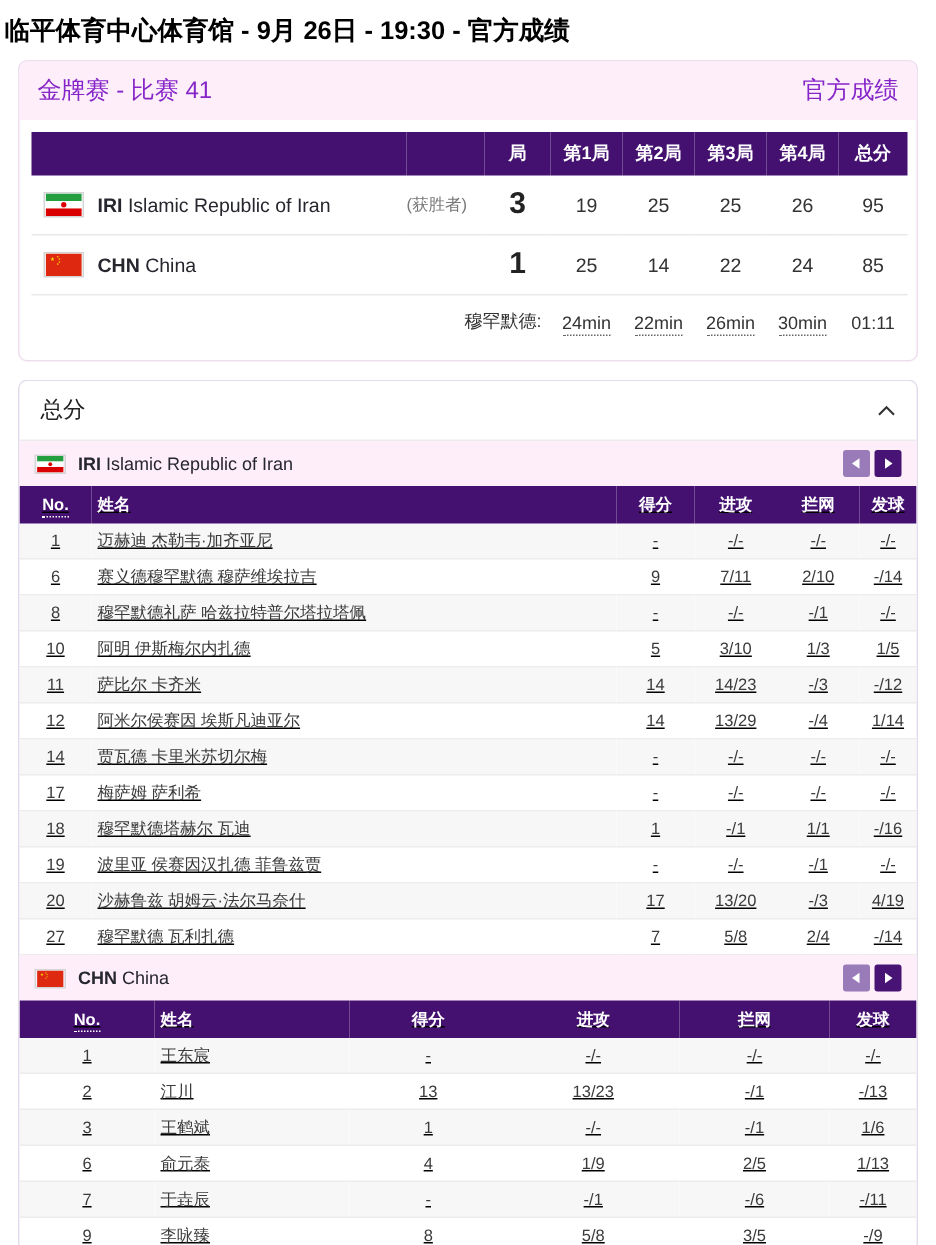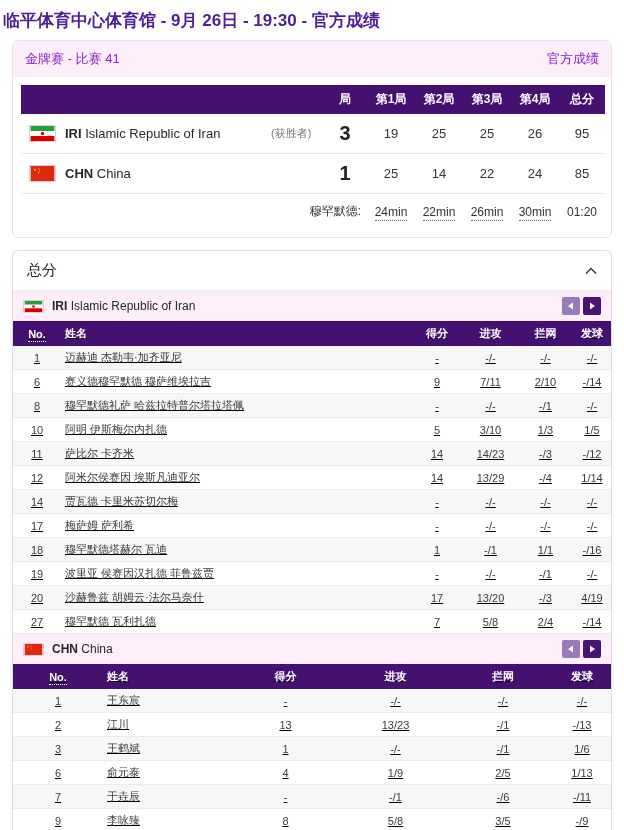--- a/index.html
+++ b/index.html
@@ -1,24 +1,24 @@
 <!DOCTYPE html>
 <html><head>
 <meta charset="utf-8">
 <style>
   * { box-sizing: border-box; margin: 0; padding: 0; }
   html, body { width: 624px; height: 830px; overflow: hidden; background: #fff;
     font-family: "Liberation Sans", "DejaVu Sans", sans-serif; }
 
-  .page-title { color: #4c1d95; font-size: 17px; font-weight: 700; padding: 9px 4px 8px 3px; }
+  .page-title { color: #000000; font-size: 17px; font-weight: 700; padding: 9px 4px 8px 3px; }
 
   .card { margin: 0 12px; border: 1px solid #efdfee; border-radius: 6px; overflow: hidden; background: #fff; }
 
   .match-bar { background: #fdeef9; display: flex; justify-content: space-between; align-items: center;
-    padding: 9px 12px; font-size: 13px; color: #8626c9; gap: 32px; }
+    padding: 9px 12px; font-size: 16px; color: #8626c9; gap: 32px; }
 
   .scoreboard { padding: 8px; }
   table.score { width: 100%; border-collapse: collapse; table-layout: fixed; }
   table.score thead th { background: #441170; color: #fff; font-size: 12px; font-weight: 700;
     padding: 6px 2px; text-align: center; }
   table.score tbody tr.team-row { border-bottom: 1px solid #e9e9e9; }
   .team-cell { display: flex; align-items: center; gap: 9px; padding: 11px 4px 11px 8px; font-size: 13px; color: #26262e; }
   .team-code { font-weight: 700; }
   .winner-cell { font-size: 11px; color: #777; text-align: left; }
   .sets-cell { font-size: 20px; font-weight: 700; color: #222; text-align: center; }
@@ -129,21 +129,21 @@
           <td class="num">22</td>
           <td class="num">24</td>
           <td class="num">85</td>
         </tr>
         <tr class="time-row">
           <td colspan="3" class="time-label">穆罕默德:</td>
           <td><span class="dotted-u">24min</span></td>
           <td><span class="dotted-u">22min</span></td>
           <td><span class="dotted-u">26min</span></td>
           <td><span class="dotted-u">30min</span></td>
-          <td>01:20</td>
+          <td>01:11</td>
         </tr>
       </tbody>
     </table>
   </div>
 </div>
 
 <div class="section-card">
   <div class="section-header">
     <span>总分</span>
     <svg class="chev-icon" width="12" height="8" viewBox="0 0 12 8">

